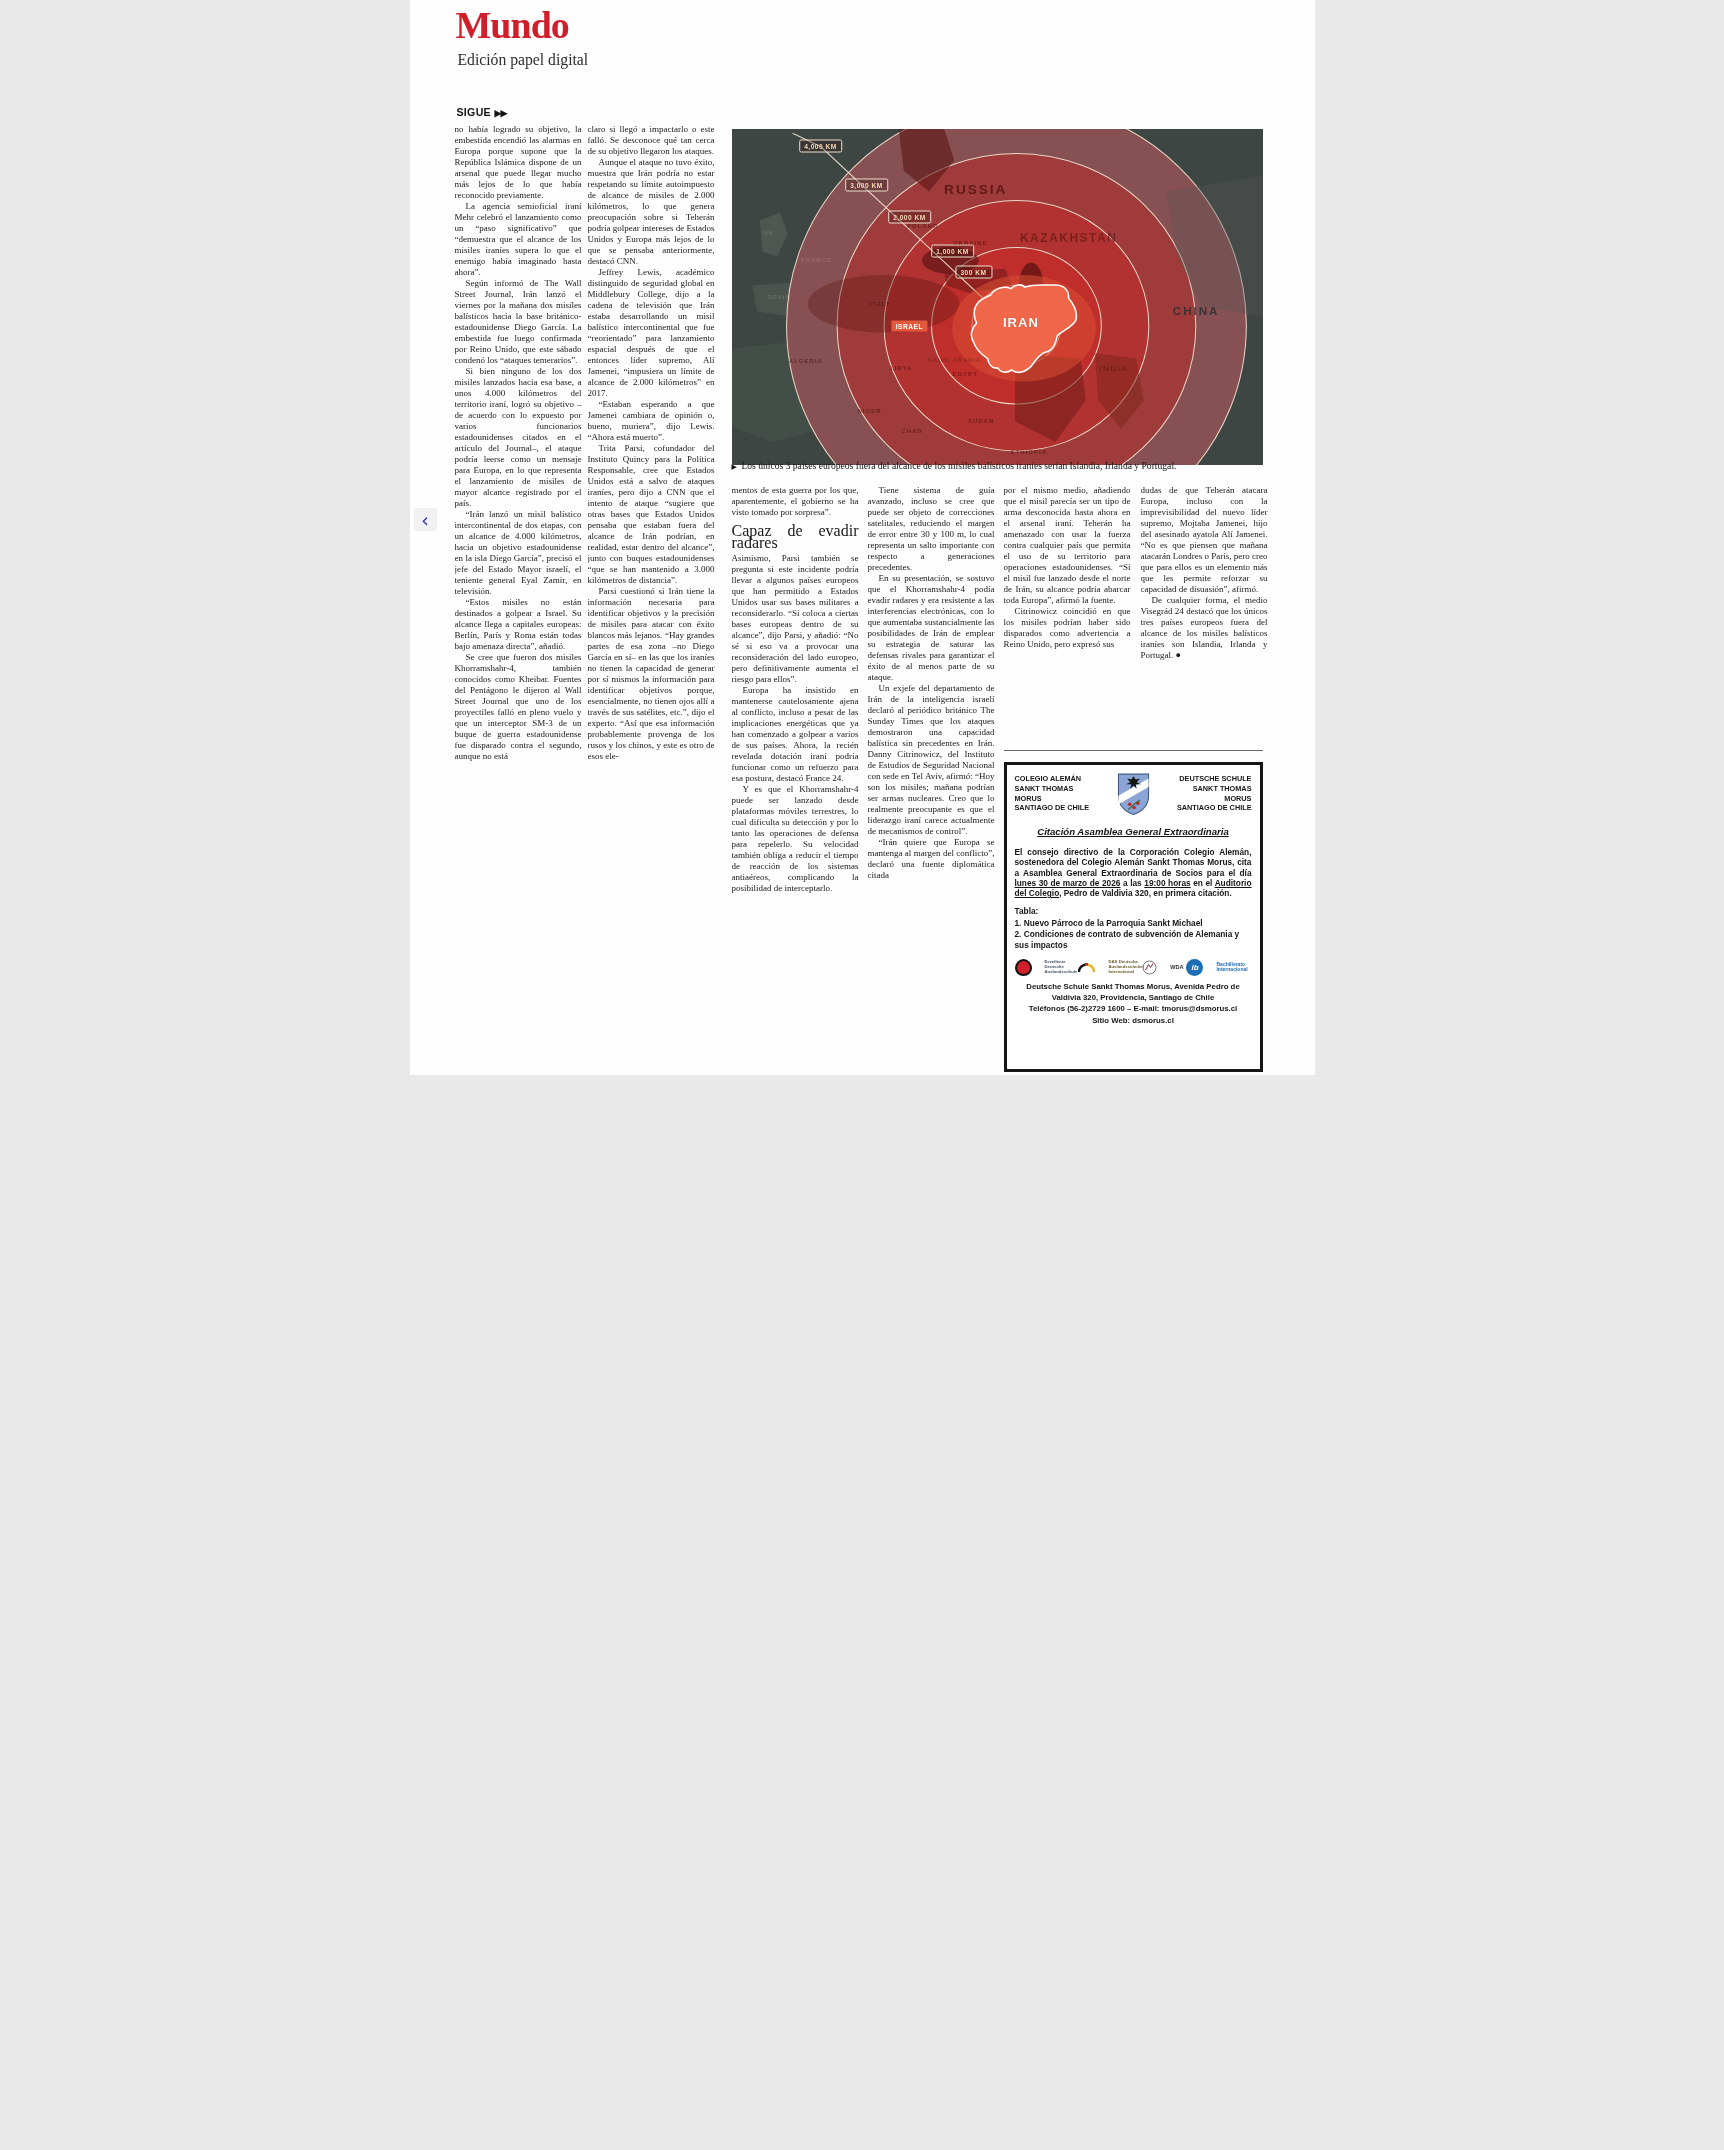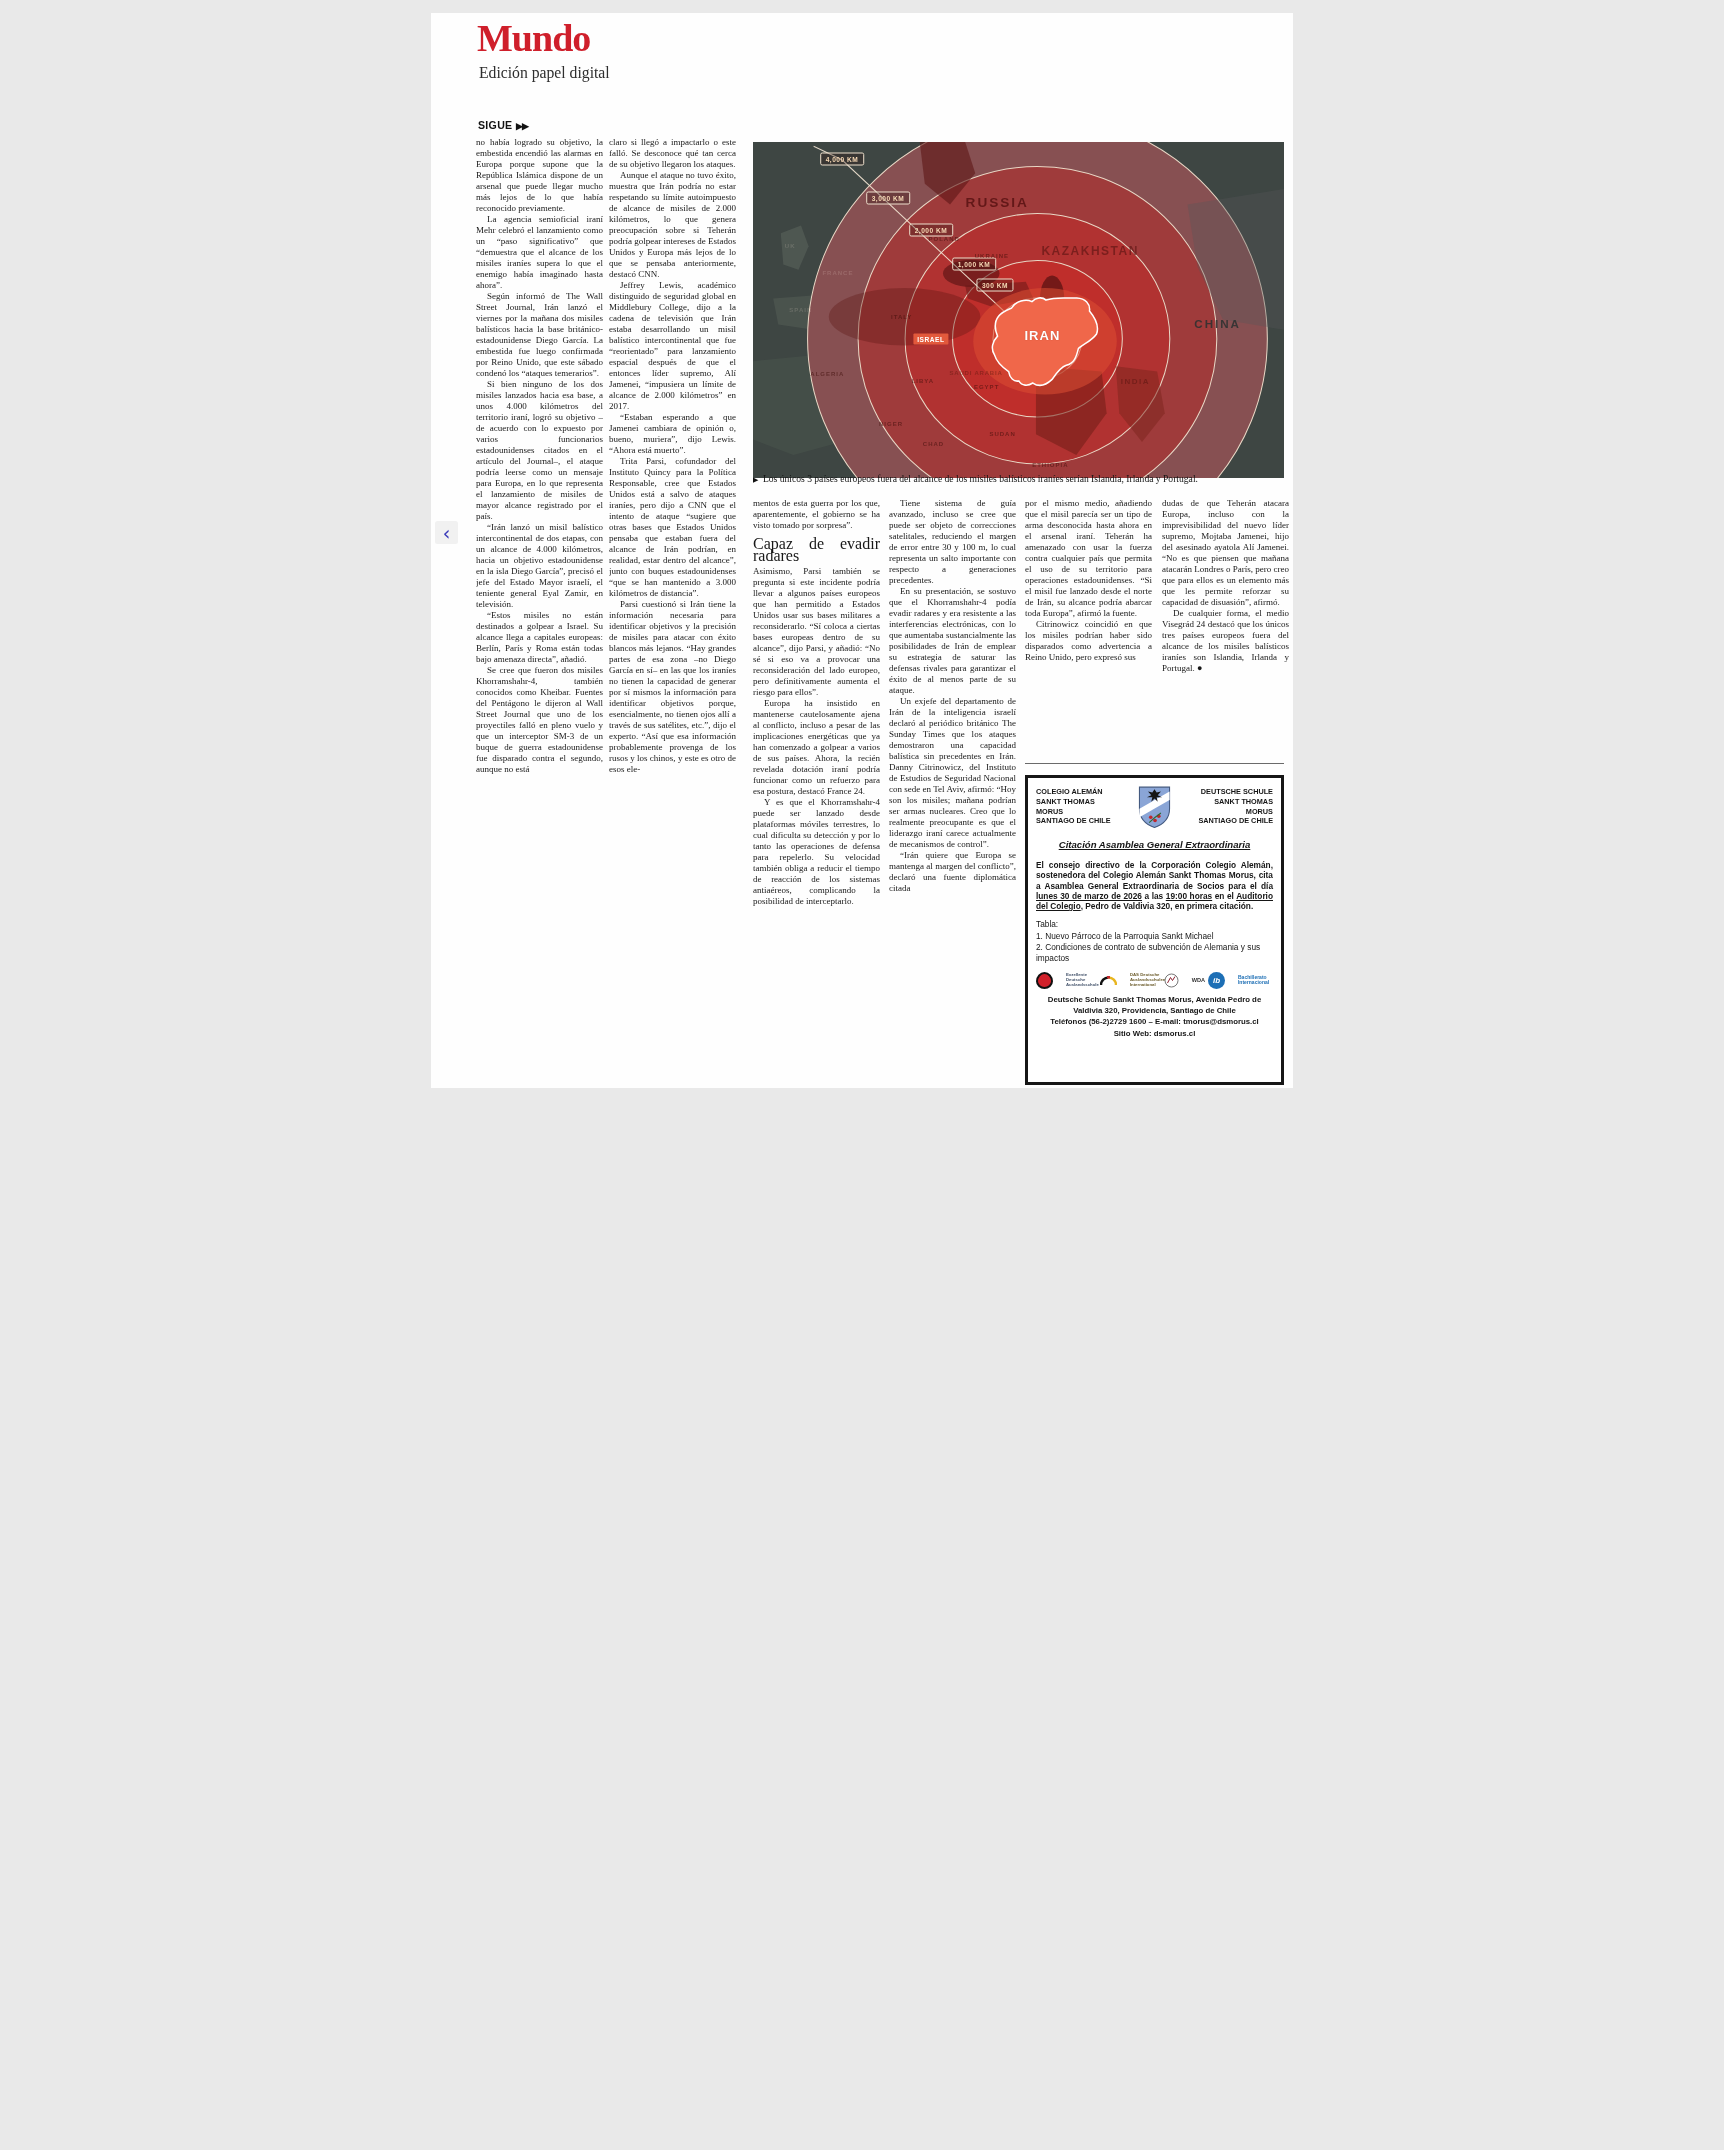--- a/index.html
+++ b/index.html
@@ -1,17 +1,17 @@
 <!DOCTYPE html>
 <html style="font-size:8px"><head>
 <meta charset="utf-8">
 <style>
   html,body{margin:0;padding:0;background:#e9e9e9;}
-  #page{position:relative;width:862px;height:1075px;background:#fefefe;margin:13px auto;overflow:hidden;
-        font-family:"Liberation Serif","DejaVu Serif",serif;color:#181818;}
+  #page{position:relative;width:862px;height:1075px;background:#fefefe;margin:0 auto;overflow:hidden;
+        font-family:"Liberation Serif","DejaVu Serif",serif;color:#181818;padding-left:43px;}
 
   
   .mundo{position:absolute;left:46px;top:6px;font-weight:bold;font-size:38px;line-height:1;
          color:#cf1f2b;letter-spacing:-1px;margin:0;}
   .subtitle{position:absolute;left:48px;top:51px;font-size:15.7px;color:#2e2e2e;}
   .sigue{position:absolute;left:47px;top:106px;font-family:"Liberation Sans",sans-serif;
          font-weight:bold;font-size:10.6px;color:#121212;letter-spacing:0.3px;}
   .sigue .arrows{margin-left:3.5px;font-size:9px;letter-spacing:-1px;}
   .nav-back{position:absolute;left:4px;top:508px;width:23px;height:23px;background:#f1f1f1;border:0;
             border-radius:2.5px;color:#3c3cba;font-size:19px;line-height:22px;text-align:center;padding:0;cursor:pointer;
@@ -56,21 +56,21 @@
   
   #ad-sep{position:absolute;left:594px;top:750px;width:259px;border-top:1px solid #6a6a6a;}
   #ad{position:absolute;left:594px;top:762px;width:259px;height:310px;border:3px solid #161616;background:#fff;
       box-sizing:border-box;padding:7px 8px 5px;font-family:"Liberation Sans",sans-serif;color:#161616;}
   .ad-head{display:flex;justify-content:space-between;align-items:center;}
   .org{font-weight:bold;font-size:7.3px;line-height:1.35;width:86px;}
   .org.right{text-align:right;}
   .ad-title{text-align:center;font-weight:bold;font-size:9.6px;text-decoration:underline;margin:11px 0 10px;font-style:italic;}
   .ad-body{font-size:8.3px;line-height:1.24;font-weight:bold;text-align:justify;}
   .ad-body .u{text-decoration:underline;}
-  .ad-tabla{margin-top:8px;font-size:8.3px;font-weight:normal;line-height:1.35;}
+  .ad-tabla{margin-top:8px;font-size:8.3px;font-weight:bold;line-height:1.35;}
   .logos{display:flex;justify-content:space-between;align-items:center;margin:7.6px 0 5px;}
   .logo{display:flex;align-items:center;gap:13px;}
   .logo-text{font-size:4.3px;line-height:1.15;font-weight:bold;color:#44536b;width:31px;}
   .logo-text.gold{color:#6b5b2a;}
   .logo-text.blue{color:#1d6fb5;font-size:5px;width:35px;}
   .wda-text{font-size:5.6px;font-weight:bold;color:#333;}
   .ib-circle{width:17px;height:17px;border-radius:50%;background:#1d6fb5;color:#fff;font-weight:bold;
              font-size:8px;display:flex;align-items:center;justify-content:center;font-style:italic;}
   .exz-circle{width:17px;height:17px;border-radius:50% 50% 50% 50%/55% 55% 45% 45%;border:2px solid #111;
               background:#d1202a;box-sizing:border-box;}

